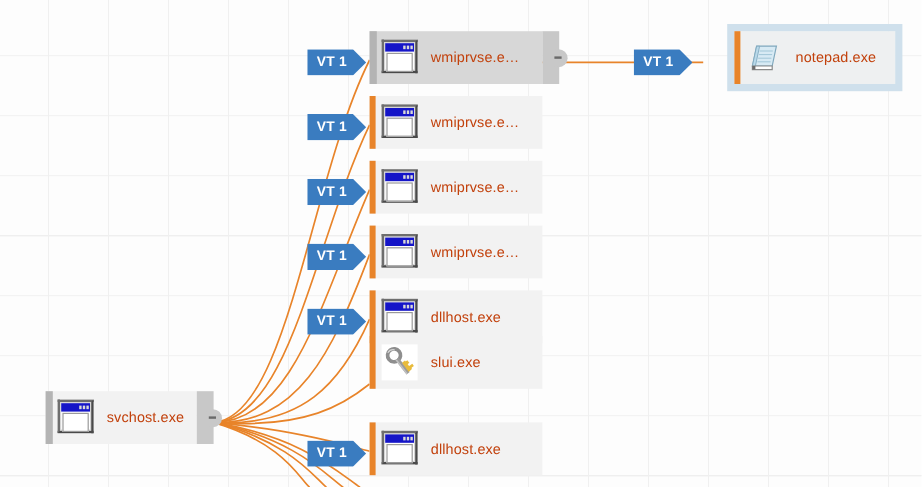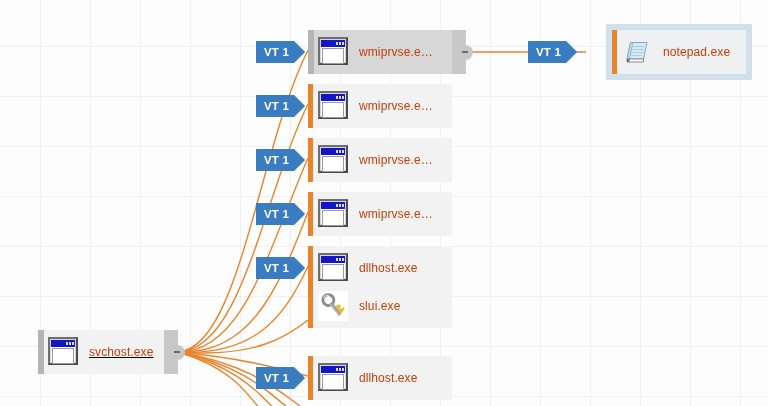--- a/index.html
+++ b/index.html
@@ -31,21 +31,21 @@
     left: 0; top: 0;
     width: 768px;
     height: 406px;
     pointer-events: none;
   }
 
   
   .node {
     position: absolute;
     display: flex;
-    align-items: flex-start;
+    align-items: center;
     box-sizing: border-box;
     height: 36px;
   }
   .node-body {
     position: relative;
     display: flex;
     align-items: center;
     height: 44px;
     box-sizing: border-box;
     background: #f2f2f2;
@@ -182,21 +182,21 @@
       <path d="M178 352 C 250 364, 280 392, 300 406"></path>
       <path d="M178 352 C 246 366, 272 396, 286 406"></path>
       <path d="M178 352 C 242 368, 262 398, 272 406"></path>
       <path d="M178 352 C 238 370, 250 400, 258 406"></path>
     </g>
 
     <path d="M452 52 L 586 52" fill="none" stroke="#e8842a" stroke-width="1.4"></path>
   </svg>
 
   <div class="node" style="left:38px; top:330px;">
-    <div class="node-body" style="width:126px;text-decoration:underline;">
+    <div class="node-body" style="width:126px;">
       <div class="accent gray"></div>
       <div class="ico">
         <div class="ico-win">
             <div class="tbar">
               <i></i>
               <i></i>
               <i></i>
             </div>
             <div class="cbody"></div>
           </div>

